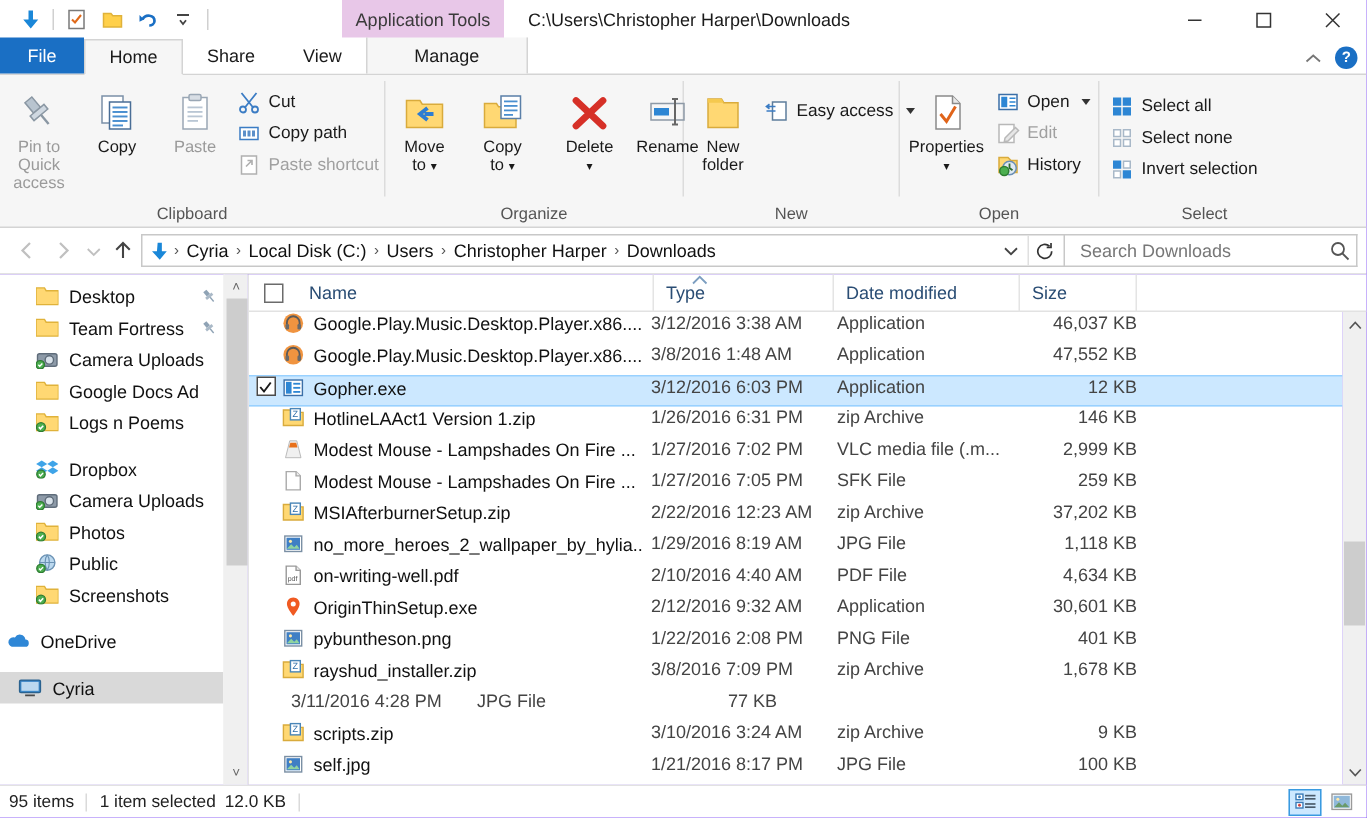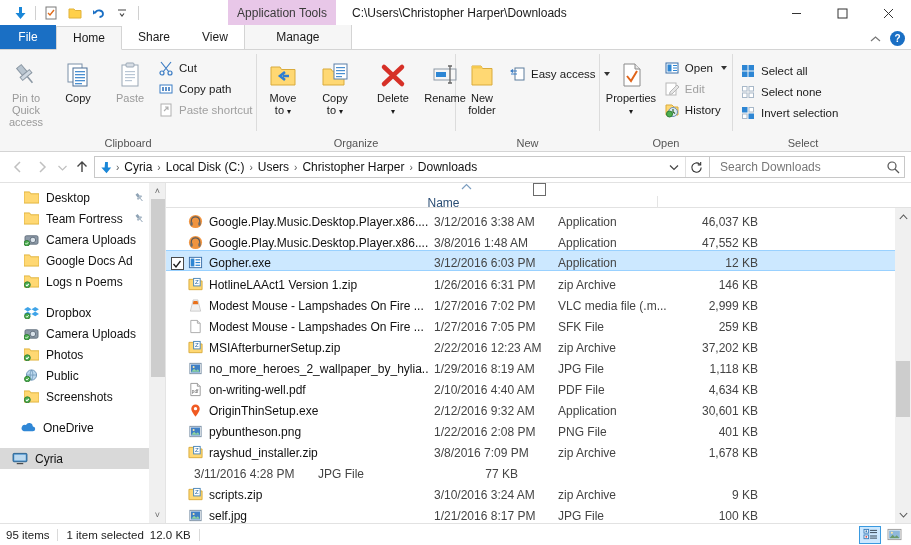--- a/index.html
+++ b/index.html
@@ -79,28 +79,28 @@
   .sbitem .lbl { font-size:12px; color:#111; overflow:hidden; }
   .sbitem .pin { margin-left:auto; padding-right:4px; }
   .sb-gap { height:10px; }
   .sb-scrollbar { width:16px; background:#f0f0f0; display:flex; flex-direction:column; align-items:center; justify-content:space-between; border-left:1px solid #f0f0f0; }
   .sbar-arrow { height:16px; display:flex; align-items:center; justify-content:center; color:#666; font-size:9px; }
   .sb-thumb-wrap { flex:1; position:relative; width:16px; }
   .sb-thumb { position:absolute; left:1px; width:14px; background:#cdcdcd; }
 
   
   .filepane { flex:1; display:flex; flex-direction:column; min-width:0; border-left:1px solid #e4e4e4; }
-  .colhead { height:25px; display:flex; align-items:center; background:#fff; border-bottom:1px solid #e2e2e2; position:relative;flex-direction:column; }
+  .colhead { height:25px; display:flex; align-items:center; background:#fff; border-bottom:1px solid #e2e2e2; position:relative; }
   .ch { font-size:12px; color:#2a4d74; padding-left:8px; display:flex; align-items:center; height:25px; border-right:1px solid #e4e4e4; }
   .ch-check { width:32px; padding-left:10px; border-right:none; }
   .ch-chk { width:13px; height:13px; border:1px solid #6b6b6b; background:#fff; }
   .sortarrow { position:absolute; left:295px; top:0px; color:#6b8aab; font-size:9px; }
 
   .rows { flex:1; position:relative; overflow:hidden; background:#fff; }
-  .row { height:21px; display:flex; align-items:flex-end; }
+  .row { height:21px; display:flex; align-items:flex-start; }
   .row.sel { background:#cce8ff; border-top:1px solid #99d1ff; border-bottom:1px solid #99d1ff; height:21px; }
   .cell-chk { width:22px; display:flex; align-items:center; justify-content:center; }
   .rowchk { width:13px; height:13px; border:1px solid #4a4a4a; background:#fff; display:flex; align-items:center; justify-content:center; }
   .cell-name { width:240px; display:flex; align-items:center; gap:6px; overflow:hidden; padding-left:0px; }
   .cell-name .nm { font-size:12px; color:#111; white-space:nowrap; overflow:hidden; }
   .cell-date { width:124px; font-size:12px; color:#444; padding-left:6px; }
   .cell-type { width:120px; font-size:12px; color:#444; padding-left:6px; white-space:nowrap; overflow:hidden; }
   .cell-size { width:86px; font-size:12px; color:#444; text-align:right; }
 
   .fscroll { width:16px; background:#f0f0f0; display:flex; flex-direction:column; align-items:center; }
@@ -649,21 +649,21 @@
                 <path d="M0 1h6l1.2 2H16v10H0z" fill="#ffd873" stroke="#e0b23a"></path>
                 <circle cx="3.5" cy="10.5" r="3.2" fill="#4caf50" stroke="#2e7d32"></circle>
                 <path d="M2 10.5l1.1 1.2 2-2.2" stroke="#fff" stroke-width="1.1" fill="none"></path>
               </svg>
             </span>
           <span class="lbl">Screenshots</span>
         </div>
 
         <div class="sb-gap"></div>
 
-        <div class="sbitem" style="padding-left:20px;">
+        <div class="sbitem" style="padding-left:4px;">
           <span>
               <svg width="16" height="13" viewBox="0 0 17 14">
                 <path d="M4 11h9.5a2.6 2.6 0 0 0 .3-5.2A4 4 0 0 0 6.3 4.3 3.4 3.4 0 0 0 4 11z" fill="#2f87d6"></path>
               </svg>
             </span>
           <span class="lbl">OneDrive</span>
         </div>
 
         <div class="sb-gap"></div>
 

